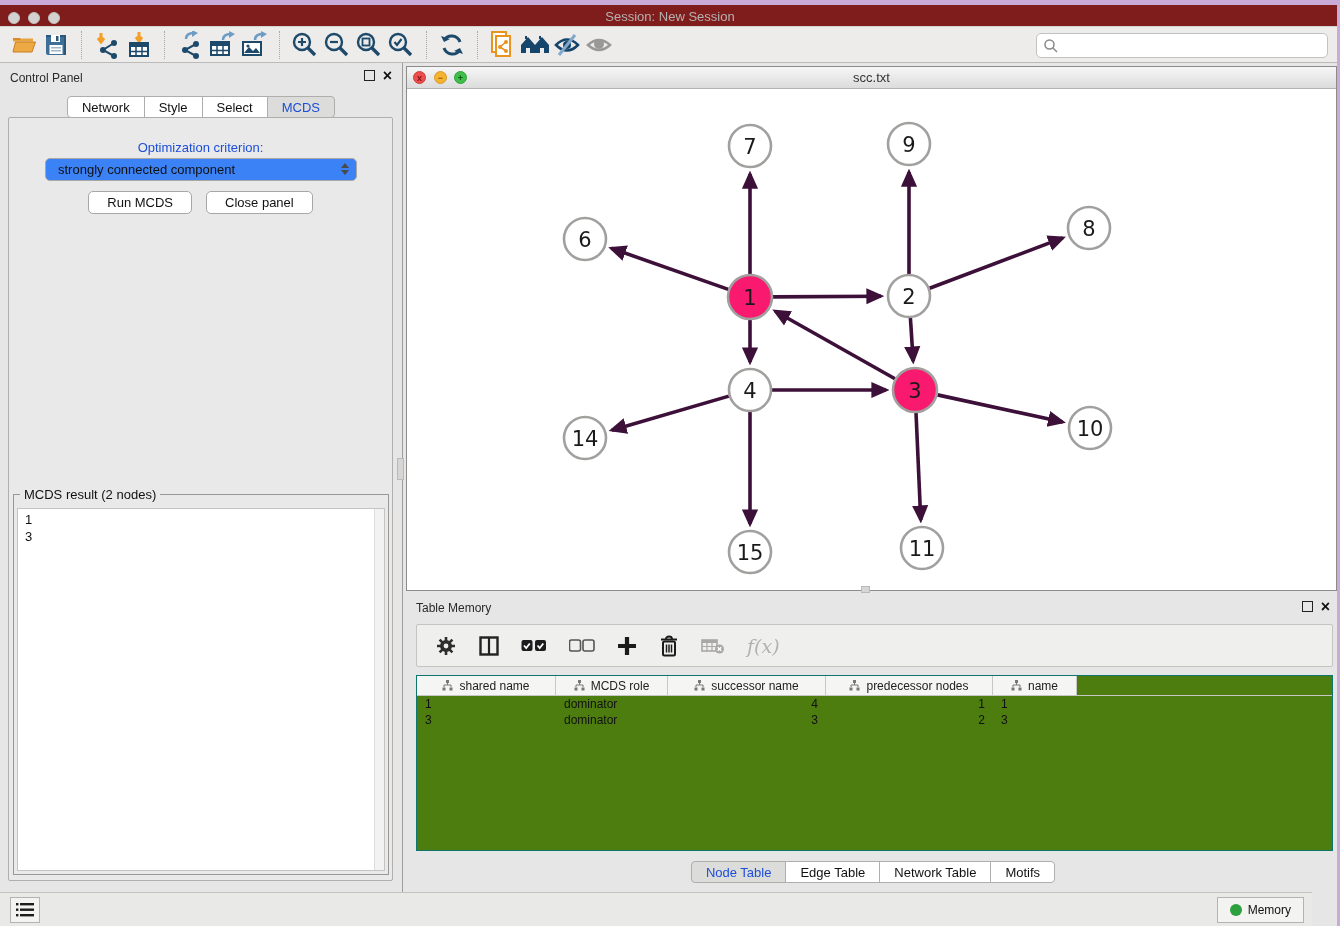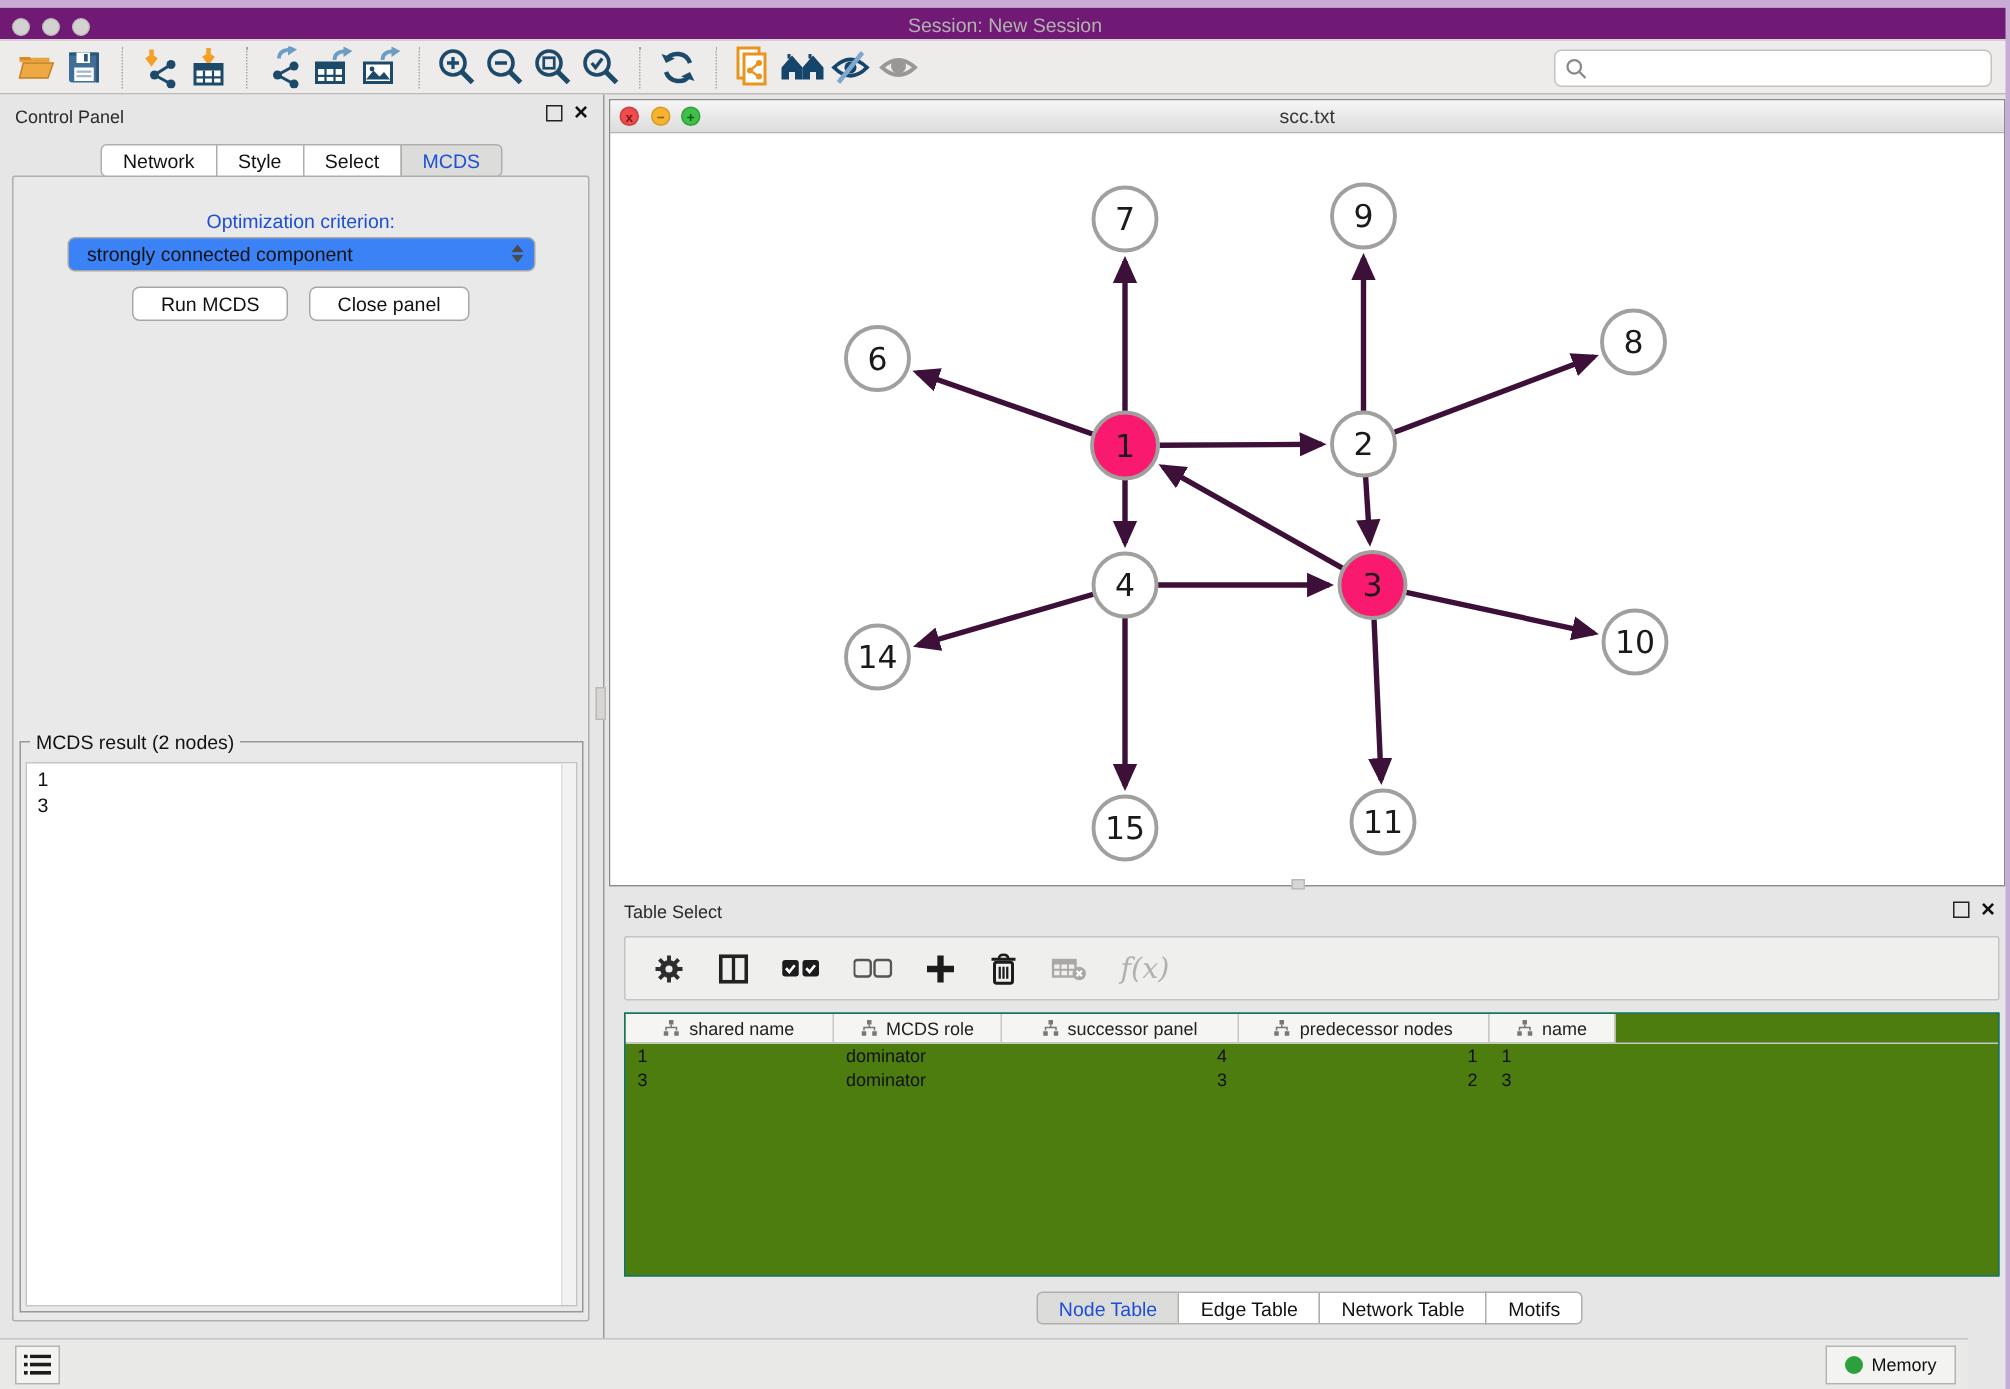--- a/index.html
+++ b/index.html
@@ -3,21 +3,21 @@
 <meta charset="utf-8">
 <style>
   * { margin:0; padding:0; box-sizing:border-box; }
   html,body { width:1340px; height:926px; overflow:hidden; }
   body { font-family:"Liberation Sans", sans-serif; background:#e6e6e6; position:relative; }
 
   
   .desktop-strip-top { position:absolute; left:0; top:0; width:1340px; height:5px; background:#c9abd8; z-index:50; }
   .desktop-strip-right { position:absolute; right:0; top:0; width:3px; height:926px; background:#c9abd8; z-index:50; }
 
-  .titlebar { position:absolute; left:0; top:5px; width:1340px; height:22px; background:#701a75; border-bottom:1px solid #d6d4d2; }
+  .titlebar { position:absolute; left:0; top:5px; width:1340px; height:22px; background:#7f1d1d; border-bottom:1px solid #d6d4d2; }
   .traffic { position:absolute; top:7px; width:12px; height:12px; border-radius:50%; background:#d4d2d0; border:1px solid #c2c0be; }
   .titlebar .t1{left:8px;} .titlebar .t2{left:28px;} .titlebar .t3{left:48px;}
   .titlebar-title { position:absolute; left:0; right:0; top:4px; text-align:center; font-size:13px; color:#b4b2b0; }
 
   
   .toolbar { position:absolute; left:0; top:27px; width:1340px; height:36px; background:#edecea; border-bottom:1px solid #bcbab8; display:flex; align-items:center; padding-left:8px; }
   .tb-btn { width:32px; height:30px; display:flex; align-items:center; justify-content:center; flex:0 0 auto; }
   .tb-sep { width:1px; height:28px; border-left:1px dotted #a8a6a4; margin:0 9px; flex:0 0 auto; }
   .search-wrap { position:absolute; right:12px; top:6px; width:292px; height:25px; background:#fff; border:1px solid #c4c2c0; border-radius:5px; display:flex; align-items:center; padding-left:6px; }
   .search-wrap input { border:none; outline:none; flex:1; font-size:13px; font-family:"Liberation Sans",sans-serif; background:transparent; }
@@ -335,21 +335,21 @@
         <circle cx="343" cy="463" r="21" fill="#ffffff" stroke="#a2a09e" stroke-width="2.6"></circle>
         <text x="343" y="463" text-anchor="middle" dy="0.36em" font-size="21" font-family="DejaVu Sans, sans-serif" fill="#1a1a1a">15</text>
         <circle cx="515" cy="459" r="21" fill="#ffffff" stroke="#a2a09e" stroke-width="2.6"></circle>
         <text x="515" y="459" text-anchor="middle" dy="0.36em" font-size="21" font-family="DejaVu Sans, sans-serif" fill="#1a1a1a">11</text>
       </svg>
   </div>
 </div>
 
 <div class="table-panel">
   <div class="panel-header" style="height:26px;">
-    <span class="ph-title" style="left:10px;top:6px;">Table Select</span>
+    <span class="ph-title" style="left:10px;top:6px;">Table Memory</span>
     <span class="ph-icons" style="top:6px;">
       <span class="float-icon"></span>
       <span class="close-icon">×</span>
     </span>
   </div>
   <div class="tp-toolbar">
     <span class="tp-icon">
       <svg width="22" height="22" viewBox="0 0 22 22">
           <g stroke="#2e2e2e" stroke-width="2.6">
             <path d="M11 2 v18 M2 11 h18 M4.6 4.6 l12.8 12.8 M17.4 4.6 L4.6 17.4"></path>
@@ -422,21 +422,21 @@
           </svg>
           <span>MCDS role</span>
         </div>
         <div class="th-cell" style="width: 158px;">
           <svg width="11" height="11" viewBox="0 0 11 11">
             <rect x="4" y="0" width="3" height="3" fill="#777"></rect>
             <path d="M5.5 3 v2 M5.5 5 H2 v2 M5.5 5 h3.5 v2" stroke="#777" fill="none" stroke-width="1"></path>
             <rect x="0.5" y="7.5" width="3" height="3" fill="#777"></rect>
             <rect x="7.5" y="7.5" width="3" height="3" fill="#777"></rect>
           </svg>
-          <span>successor panel</span>
+          <span>successor name</span>
         </div>
         <div class="th-cell" style="width: 167px;">
           <svg width="11" height="11" viewBox="0 0 11 11">
             <rect x="4" y="0" width="3" height="3" fill="#777"></rect>
             <path d="M5.5 3 v2 M5.5 5 H2 v2 M5.5 5 h3.5 v2" stroke="#777" fill="none" stroke-width="1"></path>
             <rect x="0.5" y="7.5" width="3" height="3" fill="#777"></rect>
             <rect x="7.5" y="7.5" width="3" height="3" fill="#777"></rect>
           </svg>
           <span>predecessor nodes</span>
         </div>

